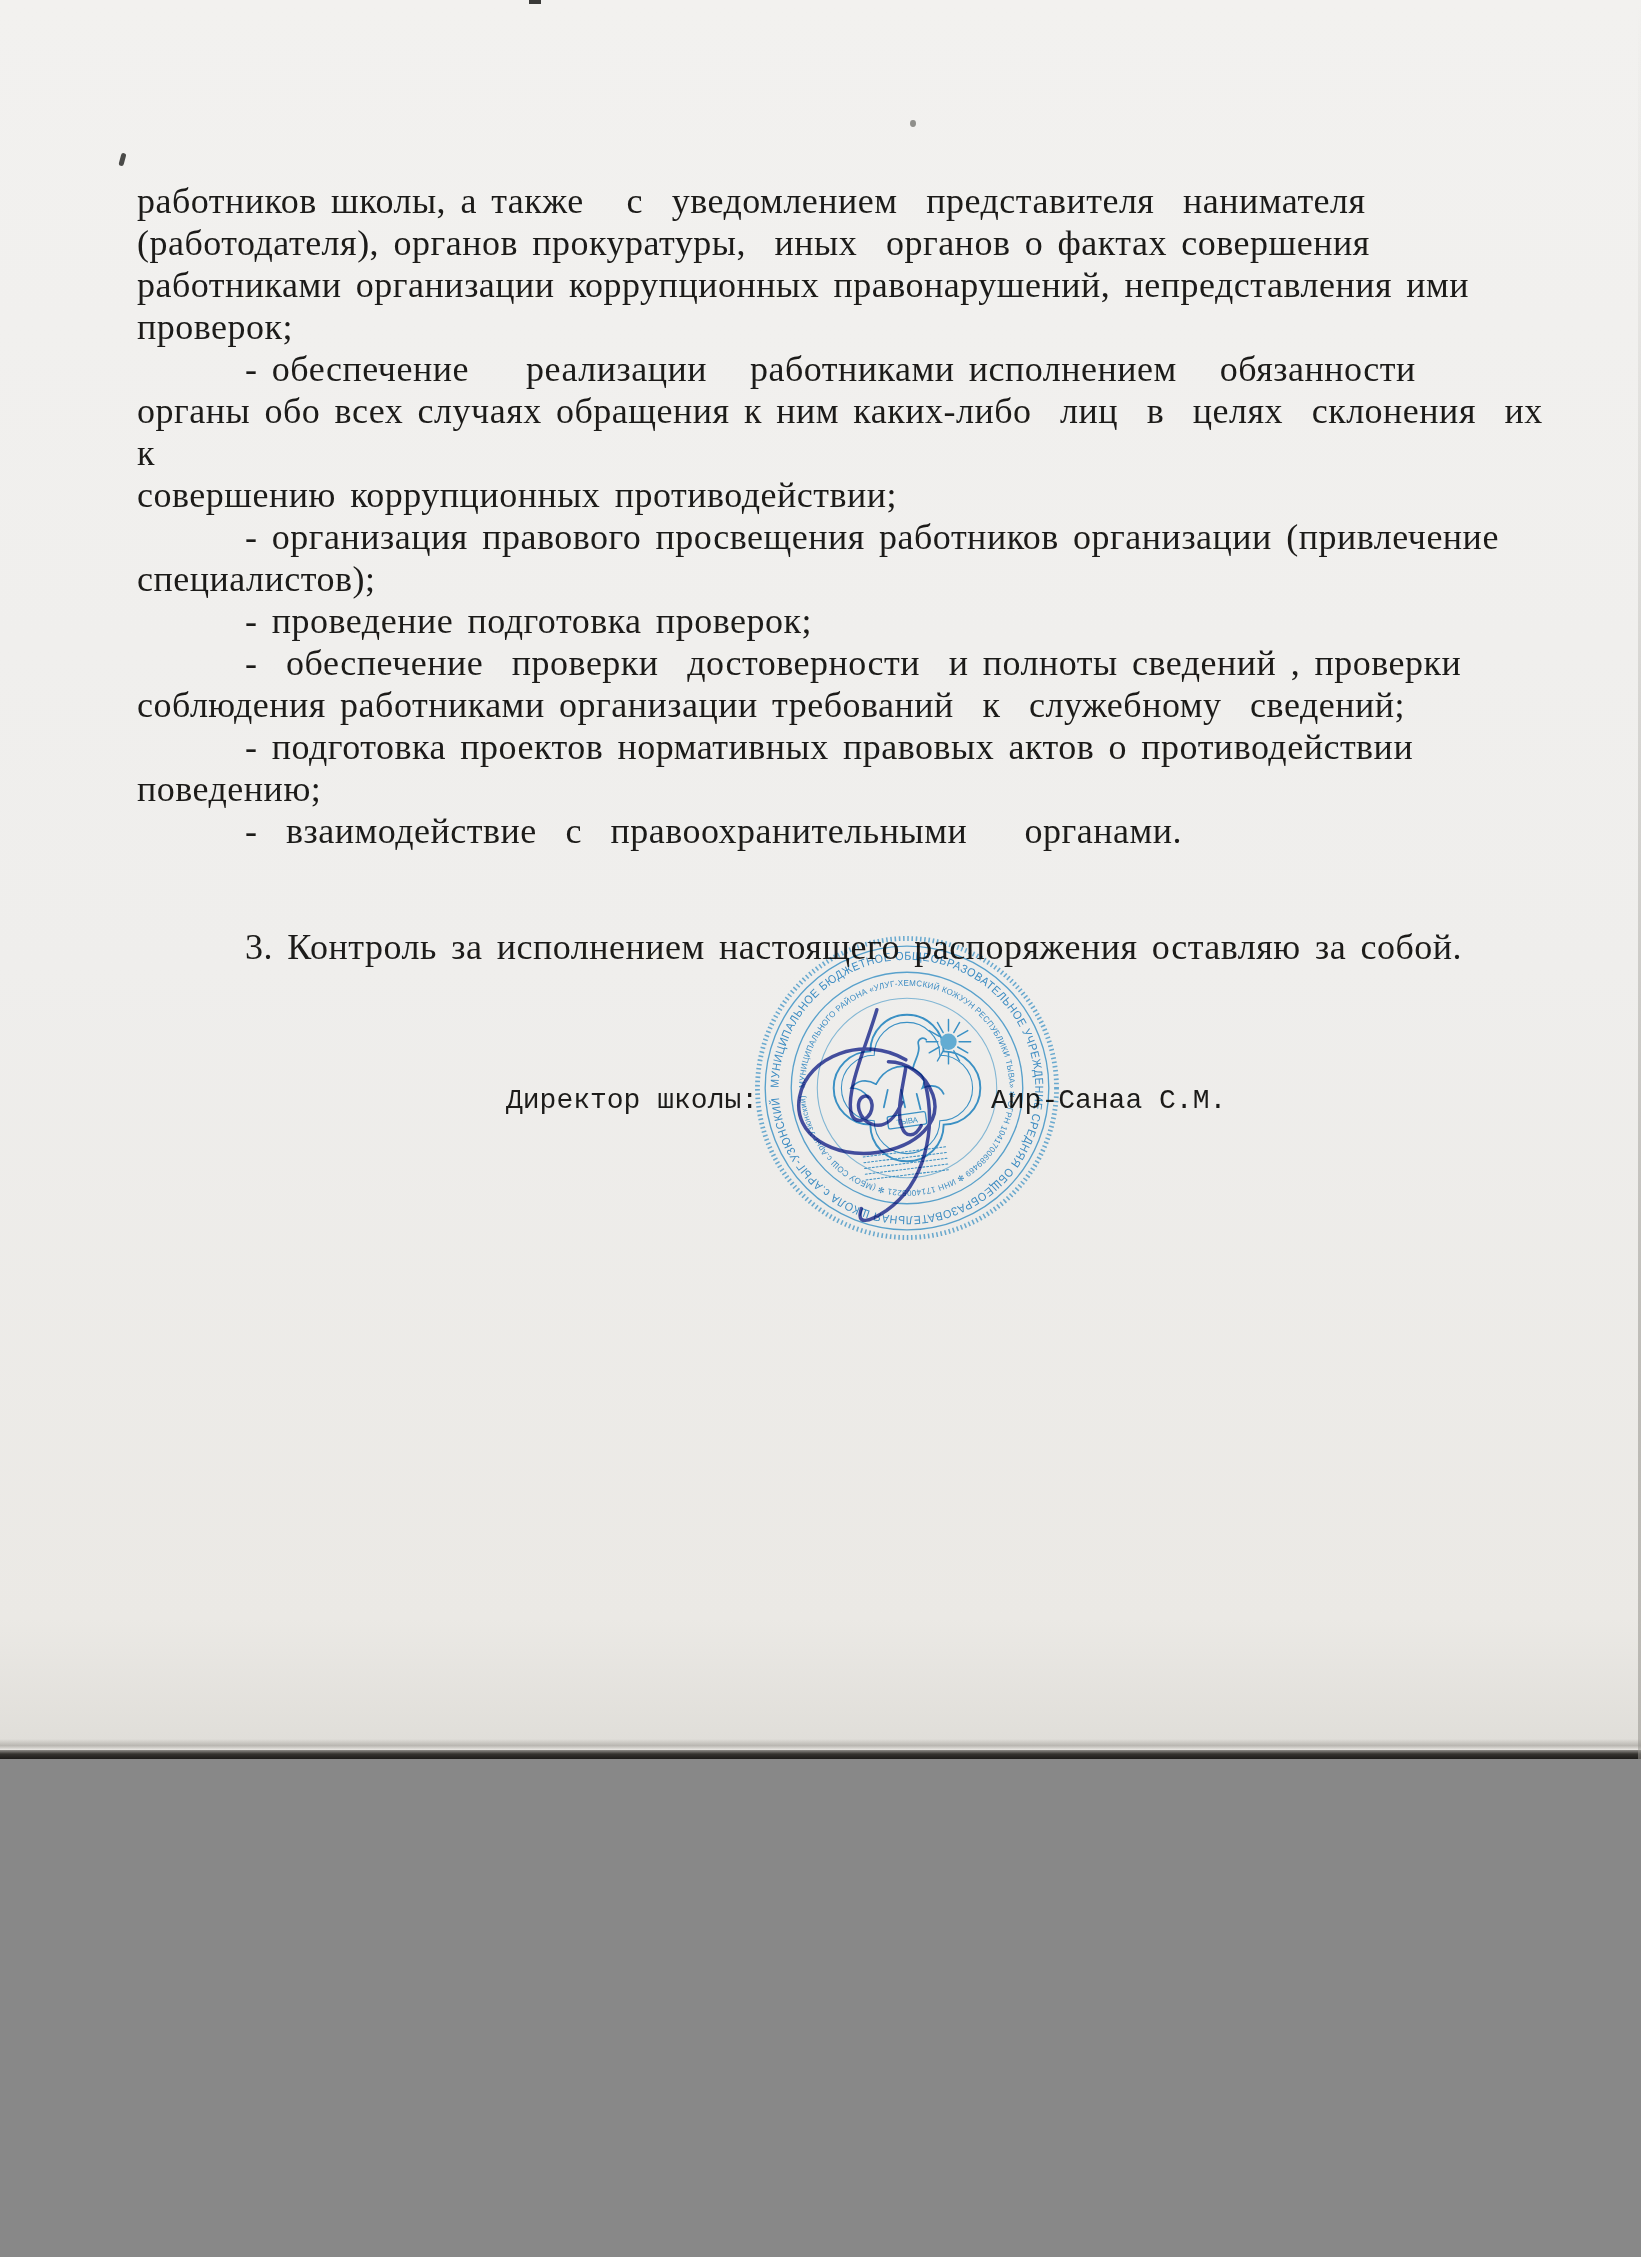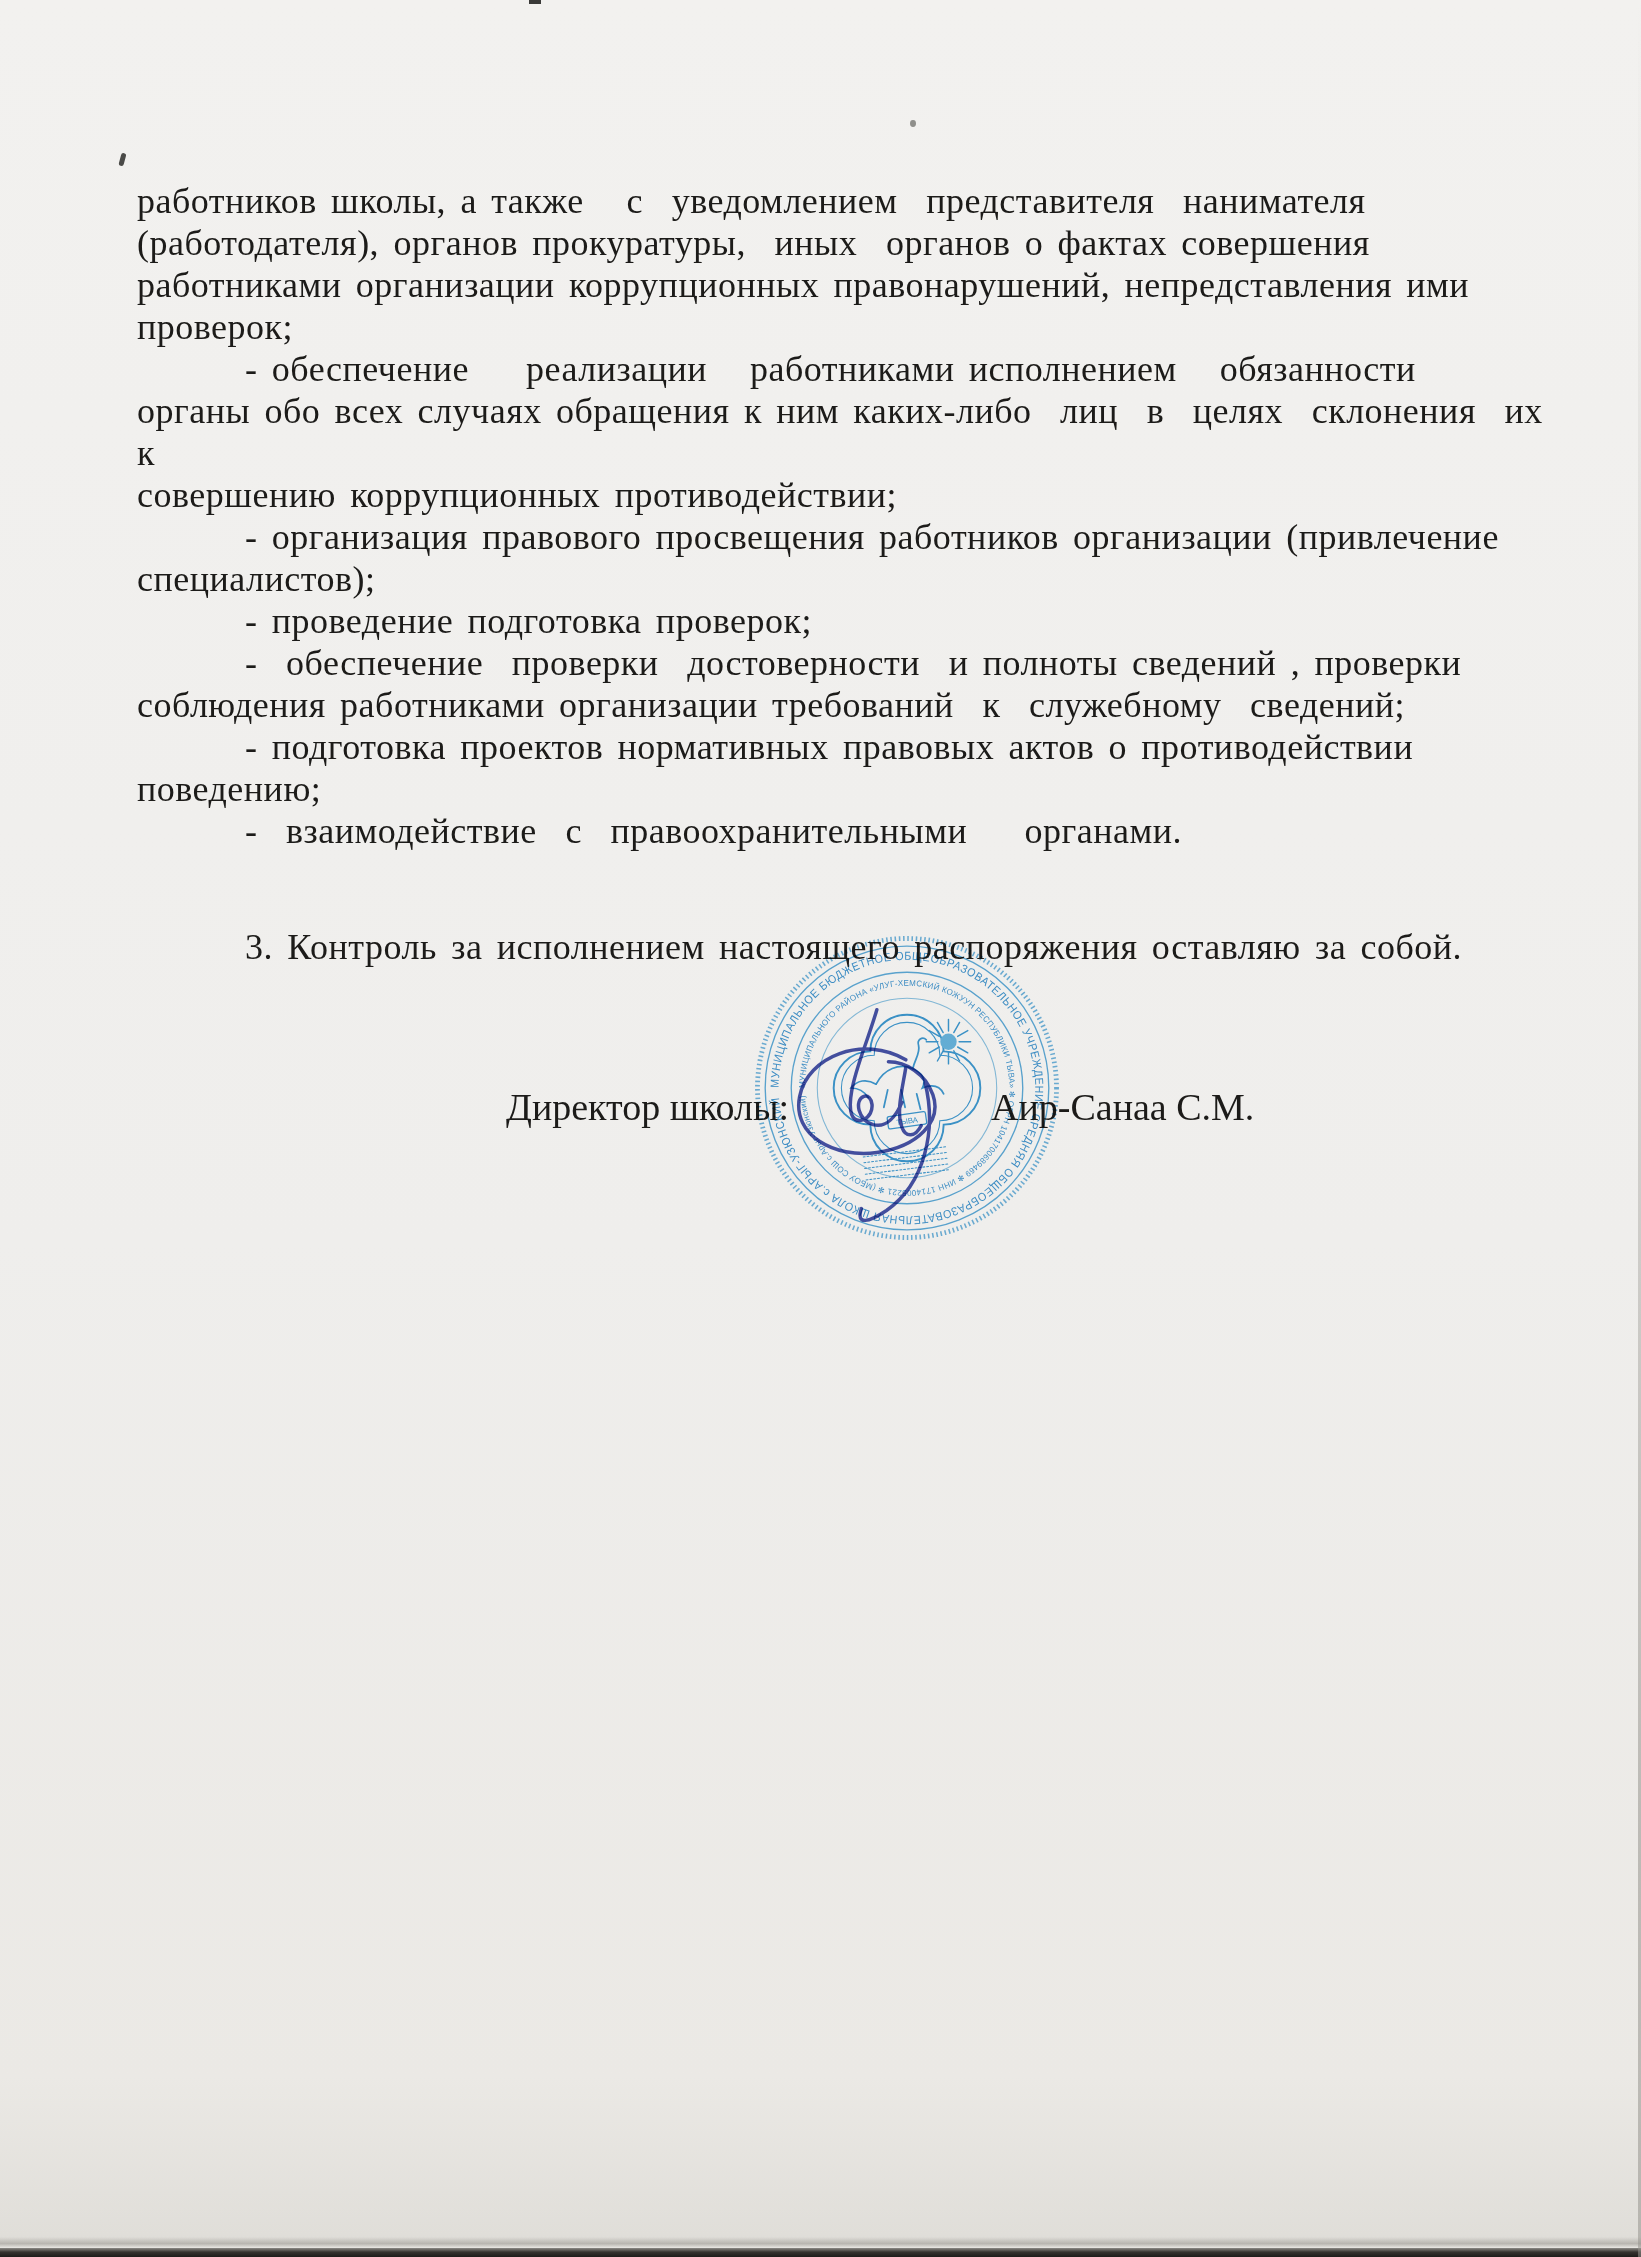--- a/index.html
+++ b/index.html
@@ -1,25 +1,25 @@
 <!DOCTYPE html>
 <html><head>
 <meta charset="utf-8">
 <title>Scanned document</title>
 <style>
   html,body{margin:0;padding:0;background:#888;}
-  .page{position:relative;width:1641px;height:2257px;overflow:hidden;
+  .page{position:relative;width:1641px;height:1759px;overflow:hidden;
         background:linear-gradient(180deg,#f2f1ef 0%,#efeeec 55%,#ebe9e5 92%,#e0ded9 99%,#d6d4cf 100%);
         font-family:"Liberation Serif","DejaVu Serif",serif;color:#1c1b19;}
   .doc{position:absolute;left:137px;top:180px;width:1419px;
        font-size:36px;line-height:42px;letter-spacing:0.5px;word-spacing:4.8px;}
   .line{white-space:pre-wrap;}
   .line.indent{text-indent:108px;}
   .line.blank{height:74px;}
-  .sig-row{position:absolute;top:1085px;left:0;width:100%;height:58px;font-size:38px;}
+  .sig-row{position:absolute;top:1085px;left:0;width:100%;height:58px;font-size:28px;font-family:Liberation Mono, monospace;}
   .sig-label{position:absolute;left:506px;top:0;}
   .sig-name{position:absolute;left:991px;top:0;}
   .stamp{position:absolute;left:743px;top:924px;mix-blend-mode:multiply;opacity:.93;}
   .signature{position:absolute;left:761px;top:967px;mix-blend-mode:multiply;opacity:.95;}
   .speck{position:absolute;}
   .speck-1{left:120px;top:153px;width:4.8px;height:12.6px;background:#4a4a48;border-radius:2.9px;transform:rotate(15deg);}
   .speck-2{left:910px;top:120px;width:5.8px;height:6.8px;background:#8f8f8b;border-radius:50%;}
   .speck-3{left:529px;top:0;width:11.6px;height:3.9px;background:#3a3a38;}
   .edge-band{position:absolute;left:0;bottom:8.7px;width:100%;height:11.6px;
              background:linear-gradient(180deg,rgba(150,147,141,0) 0%,rgba(140,137,131,.45) 60%,rgba(236,234,230,.9) 100%);}

